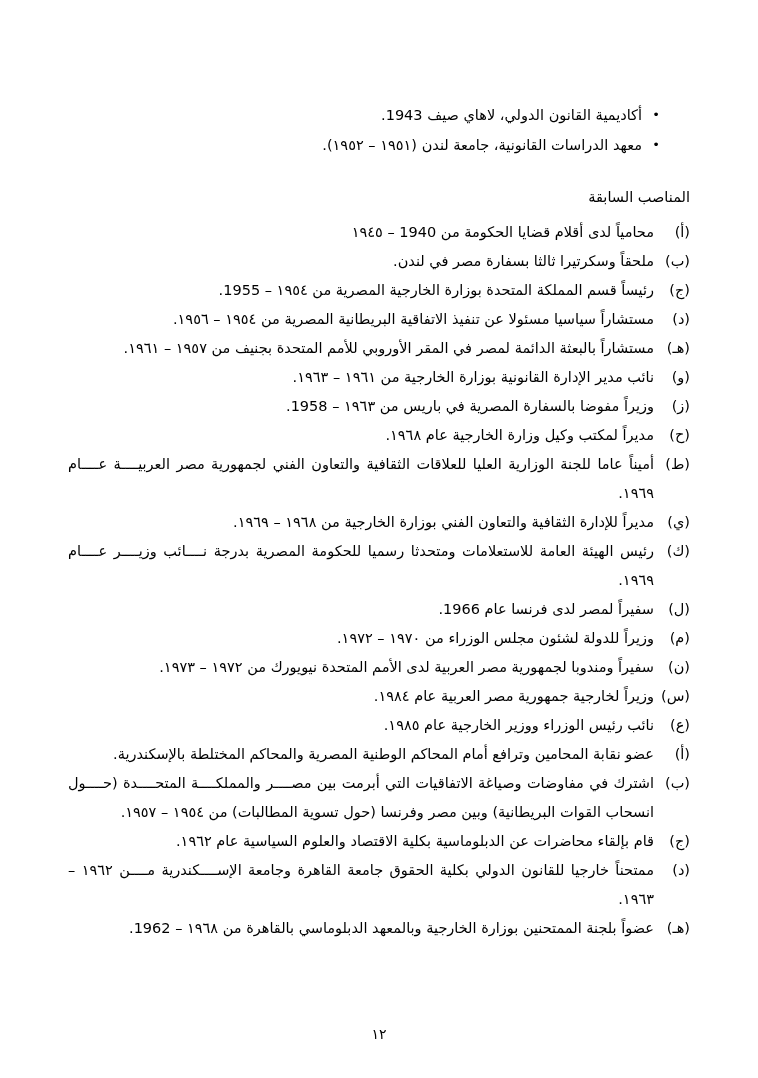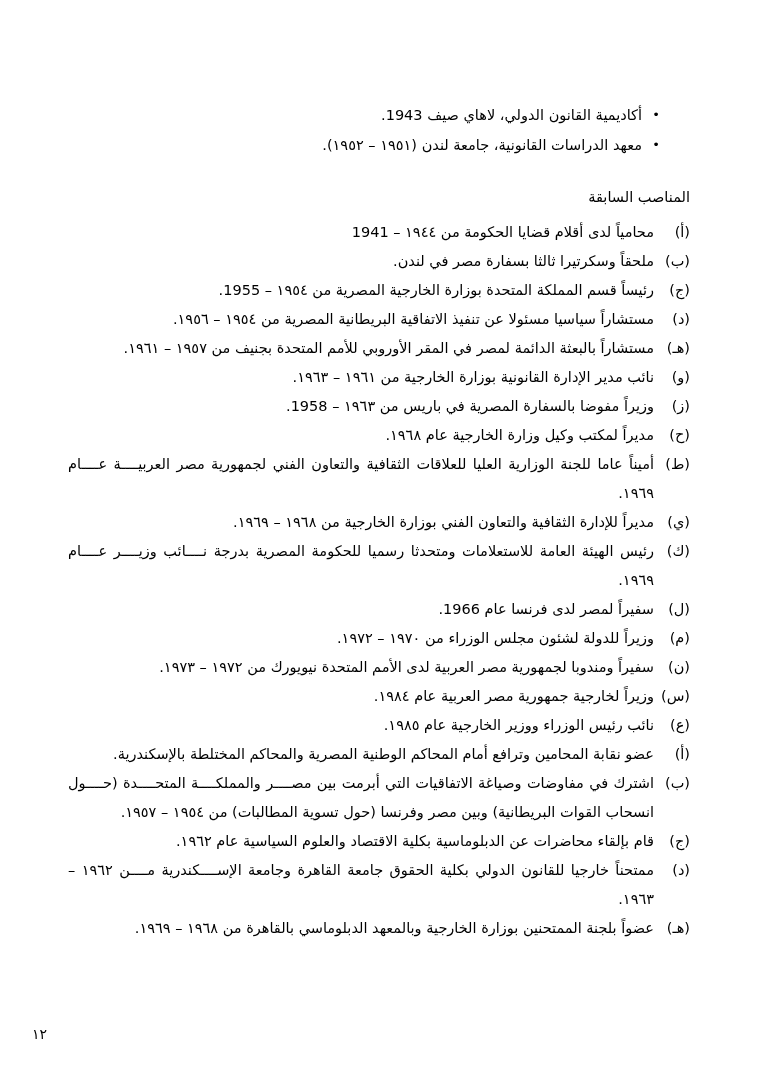--- a/index.html
+++ b/index.html
@@ -32,23 +32,22 @@
     margin: 22px 0 6px 0;
   }
   .item { display: flex; line-height: 29px; }
   .marker { flex: 0 0 36px; white-space: nowrap; }
   .itext { flex: 1; text-align: justify; }
   .pageno {
     position: absolute;
     bottom: 36px;
     left: 0;
     right: 0;
-    text-align: left;
+    text-align: center;
     font-size: 14px;
-    padding-left: 32px;
   }
 </style>
 </head>
 <body>
 
 <div class="page">
   <div class="content">
 
     <div class="bullets">
       <div class="bullet-row">
@@ -59,21 +58,21 @@
         <span class="bullet-glyph">•</span>
         <span class="bullet-text">معهد الدراسات القانونية، جامعة لندن (١٩٥١ – ١٩٥٢).</span>
       </div>
     </div>
 
     <div class="heading">المناصب السابقة</div>
 
     <div>
       <div class="item">
         <span class="marker">(أ)</span>
-        <span class="itext">محامياً لدى أقلام قضايا الحكومة من ١٩٤٤ – 1941</span>
+        <span class="itext">محامياً لدى أقلام قضايا الحكومة من 1940 – ١٩٤٥</span>
       </div>
       <div class="item">
         <span class="marker">(ب)</span>
         <span class="itext">ملحقاً وسكرتيرا ثالثا بسفارة مصر في لندن.</span>
       </div>
       <div class="item">
         <span class="marker">(ج)</span>
         <span class="itext">رئيساً قسم المملكة المتحدة بوزارة الخارجية المصرية من ١٩٥٤ – 1955.</span>
       </div>
       <div class="item">
@@ -143,20 +142,20 @@
       <div class="item">
         <span class="marker">(ج)</span>
         <span class="itext">قام بإلقاء محاضرات عن الدبلوماسية بكلية الاقتصاد والعلوم السياسية عام ١٩٦٢.</span>
       </div>
       <div class="item">
         <span class="marker">(د)</span>
         <span class="itext">ممتحناً خارجيا للقانون الدولي بكلية الحقوق جامعة القاهرة وجامعة الإســــكندرية مــــن ١٩٦٢ – ١٩٦٣.</span>
       </div>
       <div class="item">
         <span class="marker">(هـ)</span>
-        <span class="itext">عضواً بلجنة الممتحنين بوزارة الخارجية وبالمعهد الدبلوماسي بالقاهرة من ١٩٦٨ – ١٩٦٩.</span>
+        <span class="itext">عضواً بلجنة الممتحنين بوزارة الخارجية وبالمعهد الدبلوماسي بالقاهرة من ١٩٦٨ – 1962.</span>
       </div>
     </div>
 
   </div>
 
   <div class="pageno">١٢</div>
 </div>
 
 </body></html>

